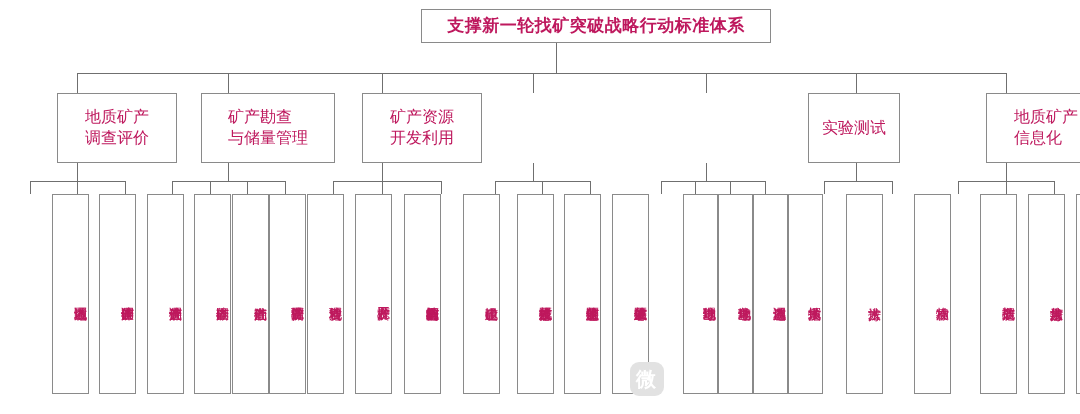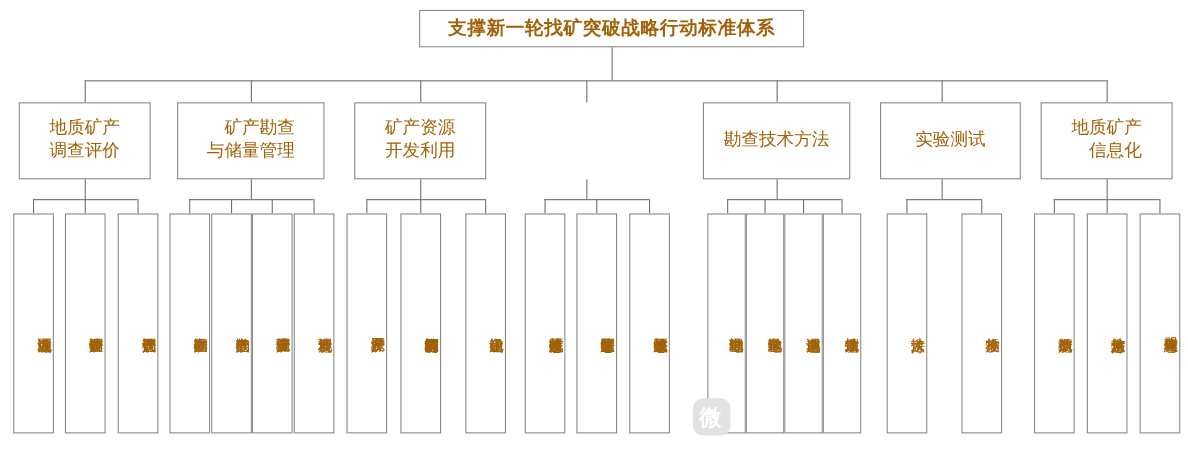--- a/index.html
+++ b/index.html
@@ -16,24 +16,25 @@
     height: 414px;
     background: #ffffff;
   }
   .node {
     position: absolute;
     border: 1px solid #8a8a8a;
     background: #ffffff;
     display: flex;
     align-items: center;
     justify-content: center;
-    text-align: right;
-    color: #a16207;
+    text-align: left;
+    color: #be185d;
     line-height: 1.25;
     white-space: pre-line;
+    margin-left: 40px;
   }
   .root-node {
     font-size: 17px;
     font-weight: bold;
     letter-spacing: 0.5px;
   }
   .lvl2 {
     font-size: 16px;
     line-height: 1.3;
   }
@@ -92,22 +93,21 @@
   <div class="line v-line" style="left:706px; top:73px; height:20px;"></div>
   <div class="line v-line" style="left:856px; top:73px; height:20px;"></div>
   <div class="line v-line" style="left:1006px; top:73px; height:20px;"></div>
 
   <div class="node lvl2" style="left:17px; top:93px; width:120px; height:70px;">地质矿产
 调查评价</div>
   <div class="node lvl2" style="left:161px; top:93px; width:134px; height:70px;">矿产勘查
 与储量管理</div>
   <div class="node lvl2" style="left:322px; top:93px; width:120px; height:70px;">矿产资源
 开发利用</div>
-  <div class="node lvl2" style="left:639px; top:93px; width:134px; height:70px;">勘查技术方法</div>
-  <div class="node lvl2" style="left:800px; top:93px; width:128px; height:70px;">实验测试</div>
+  <div class="node lvl2" style="left:768px; top:93px; width:92px; height:70px;">实验测试</div>
   <div class="node lvl2" style="left:946px; top:93px; width:120px; height:70px;">地质矿产
 信息化</div>
 
   <div class="line v-line" style="left:77px; top:163px; height:18px;"></div>
   <div class="line h-line" style="left:30px; top:181px; width:95px;"></div>
   <div class="line v-line" style="left:30px; top:181px; height:13px;"></div>
   <div class="line v-line" style="left:77px; top:181px; height:13px;"></div>
   <div class="line v-line" style="left:125px; top:181px; height:13px;"></div>
 
   <div class="line v-line" style="left:228px; top:163px; height:18px;"></div>

